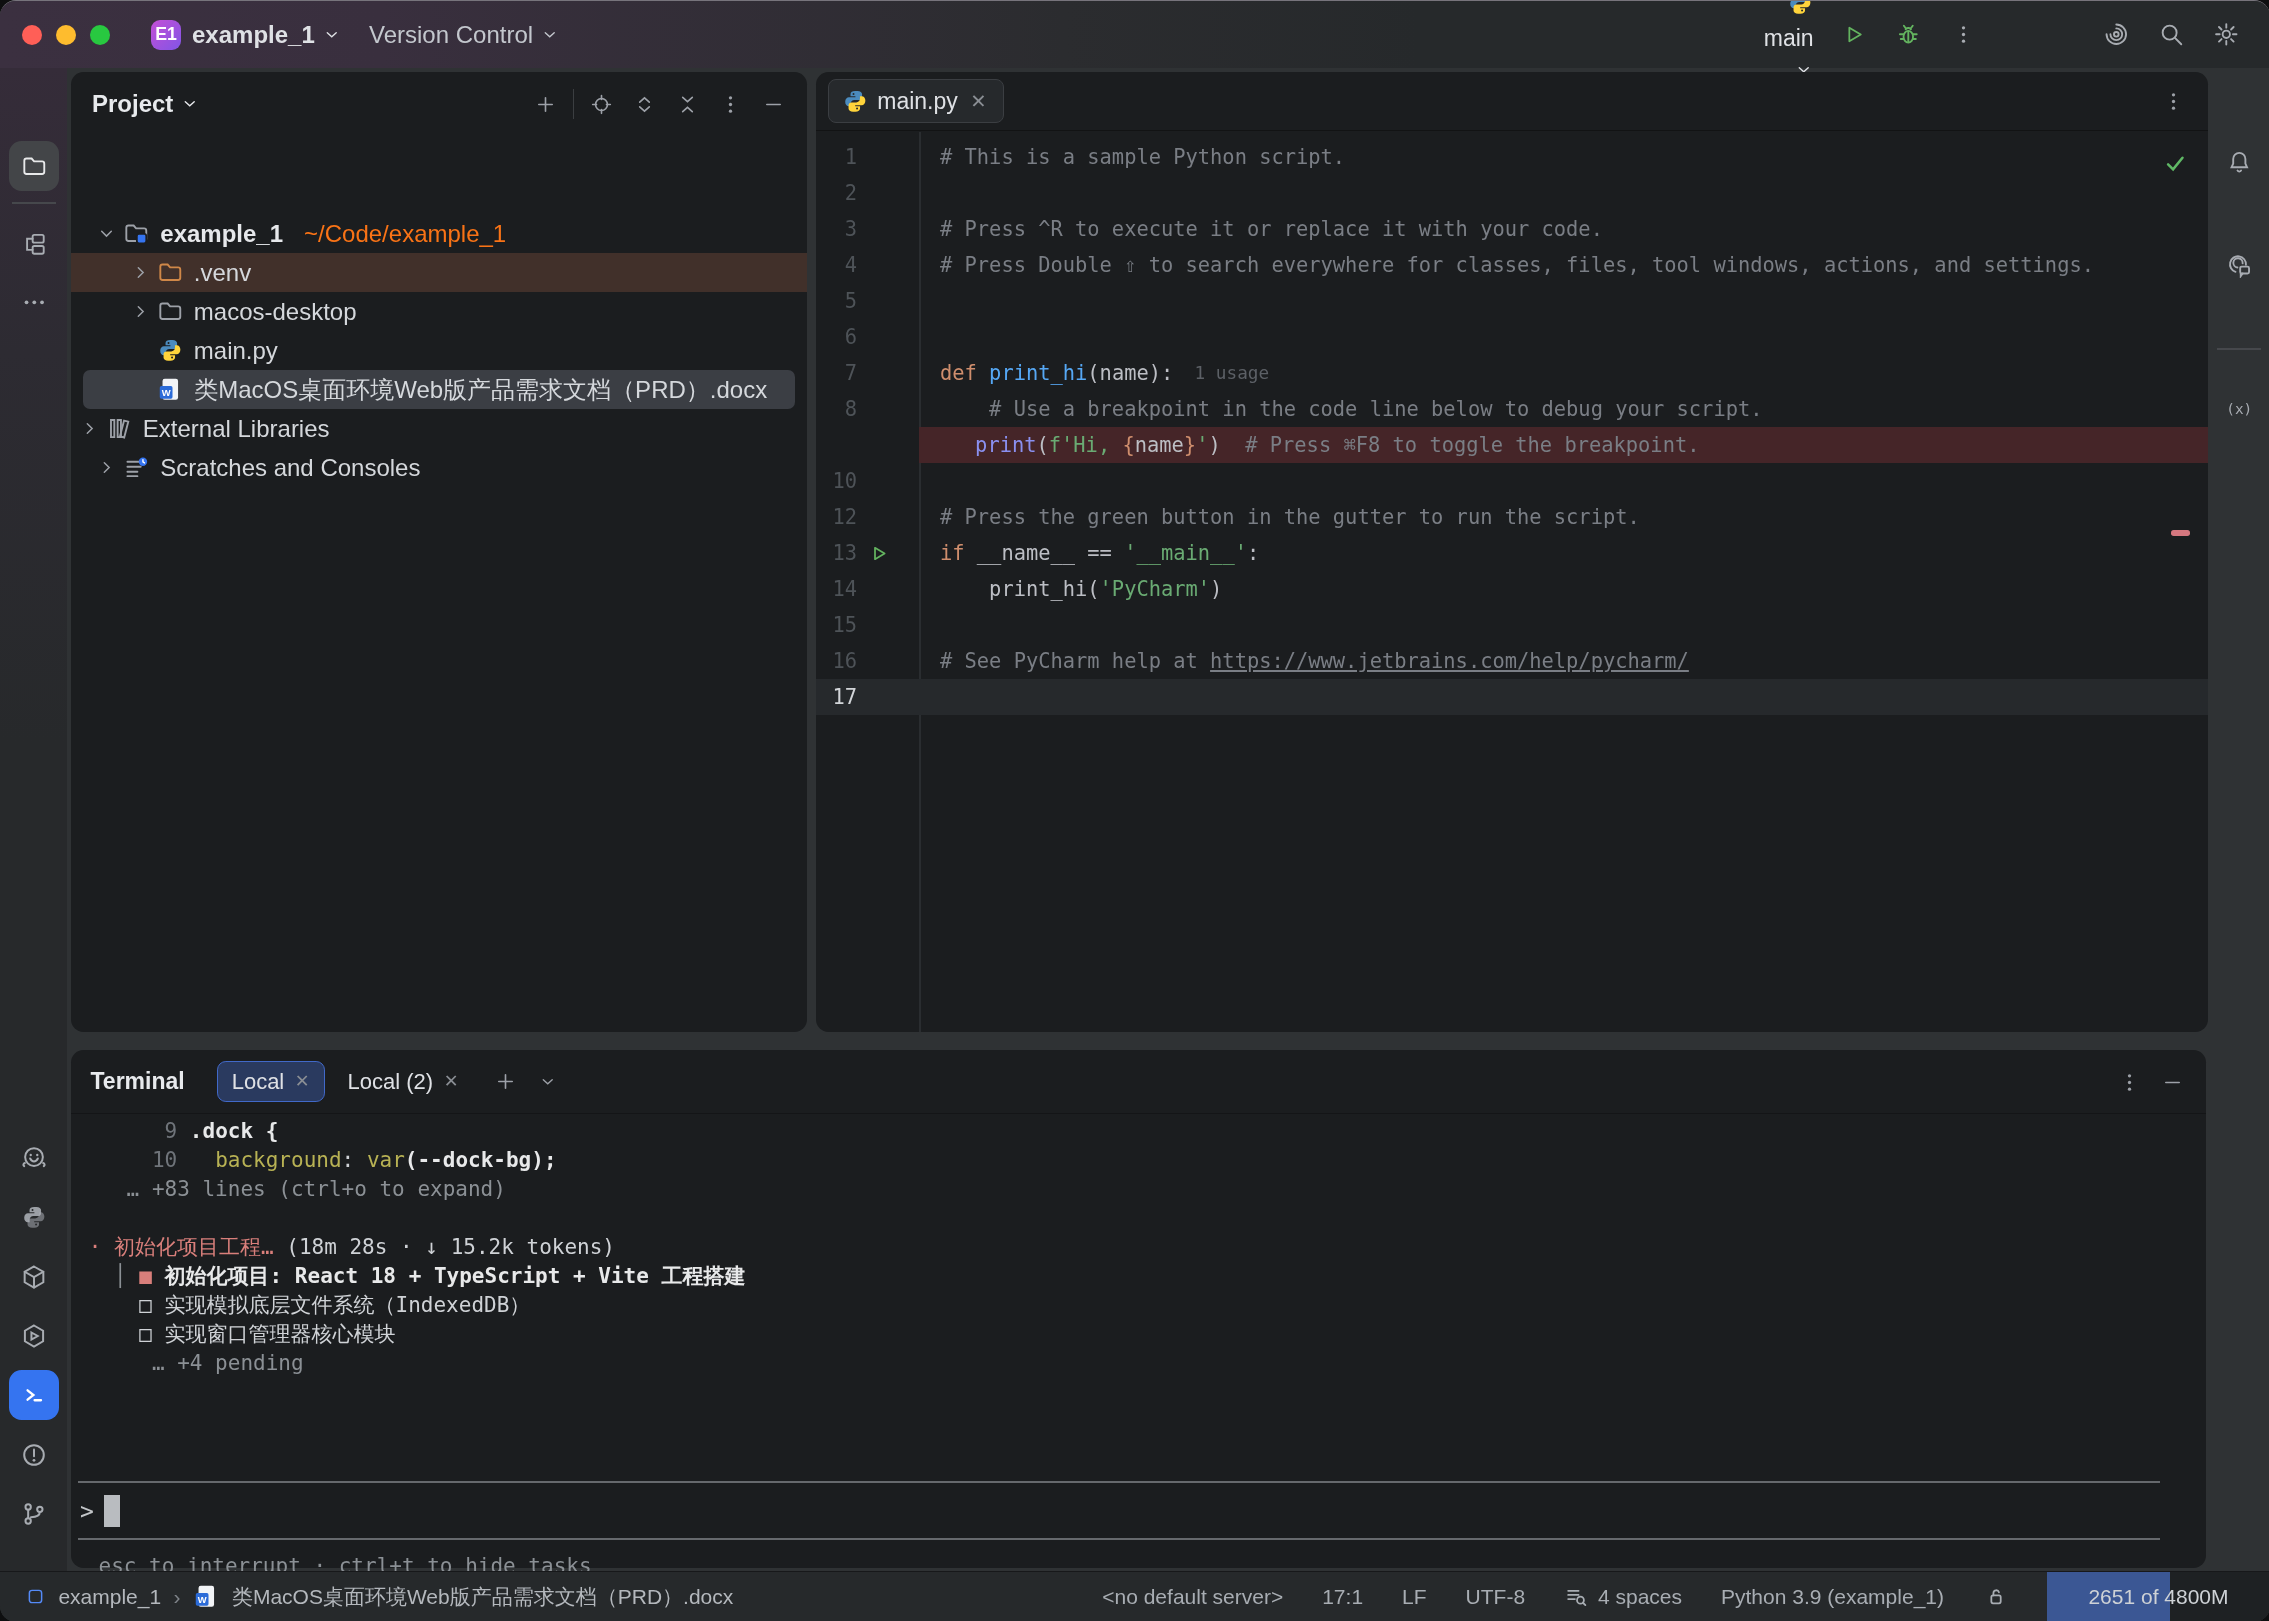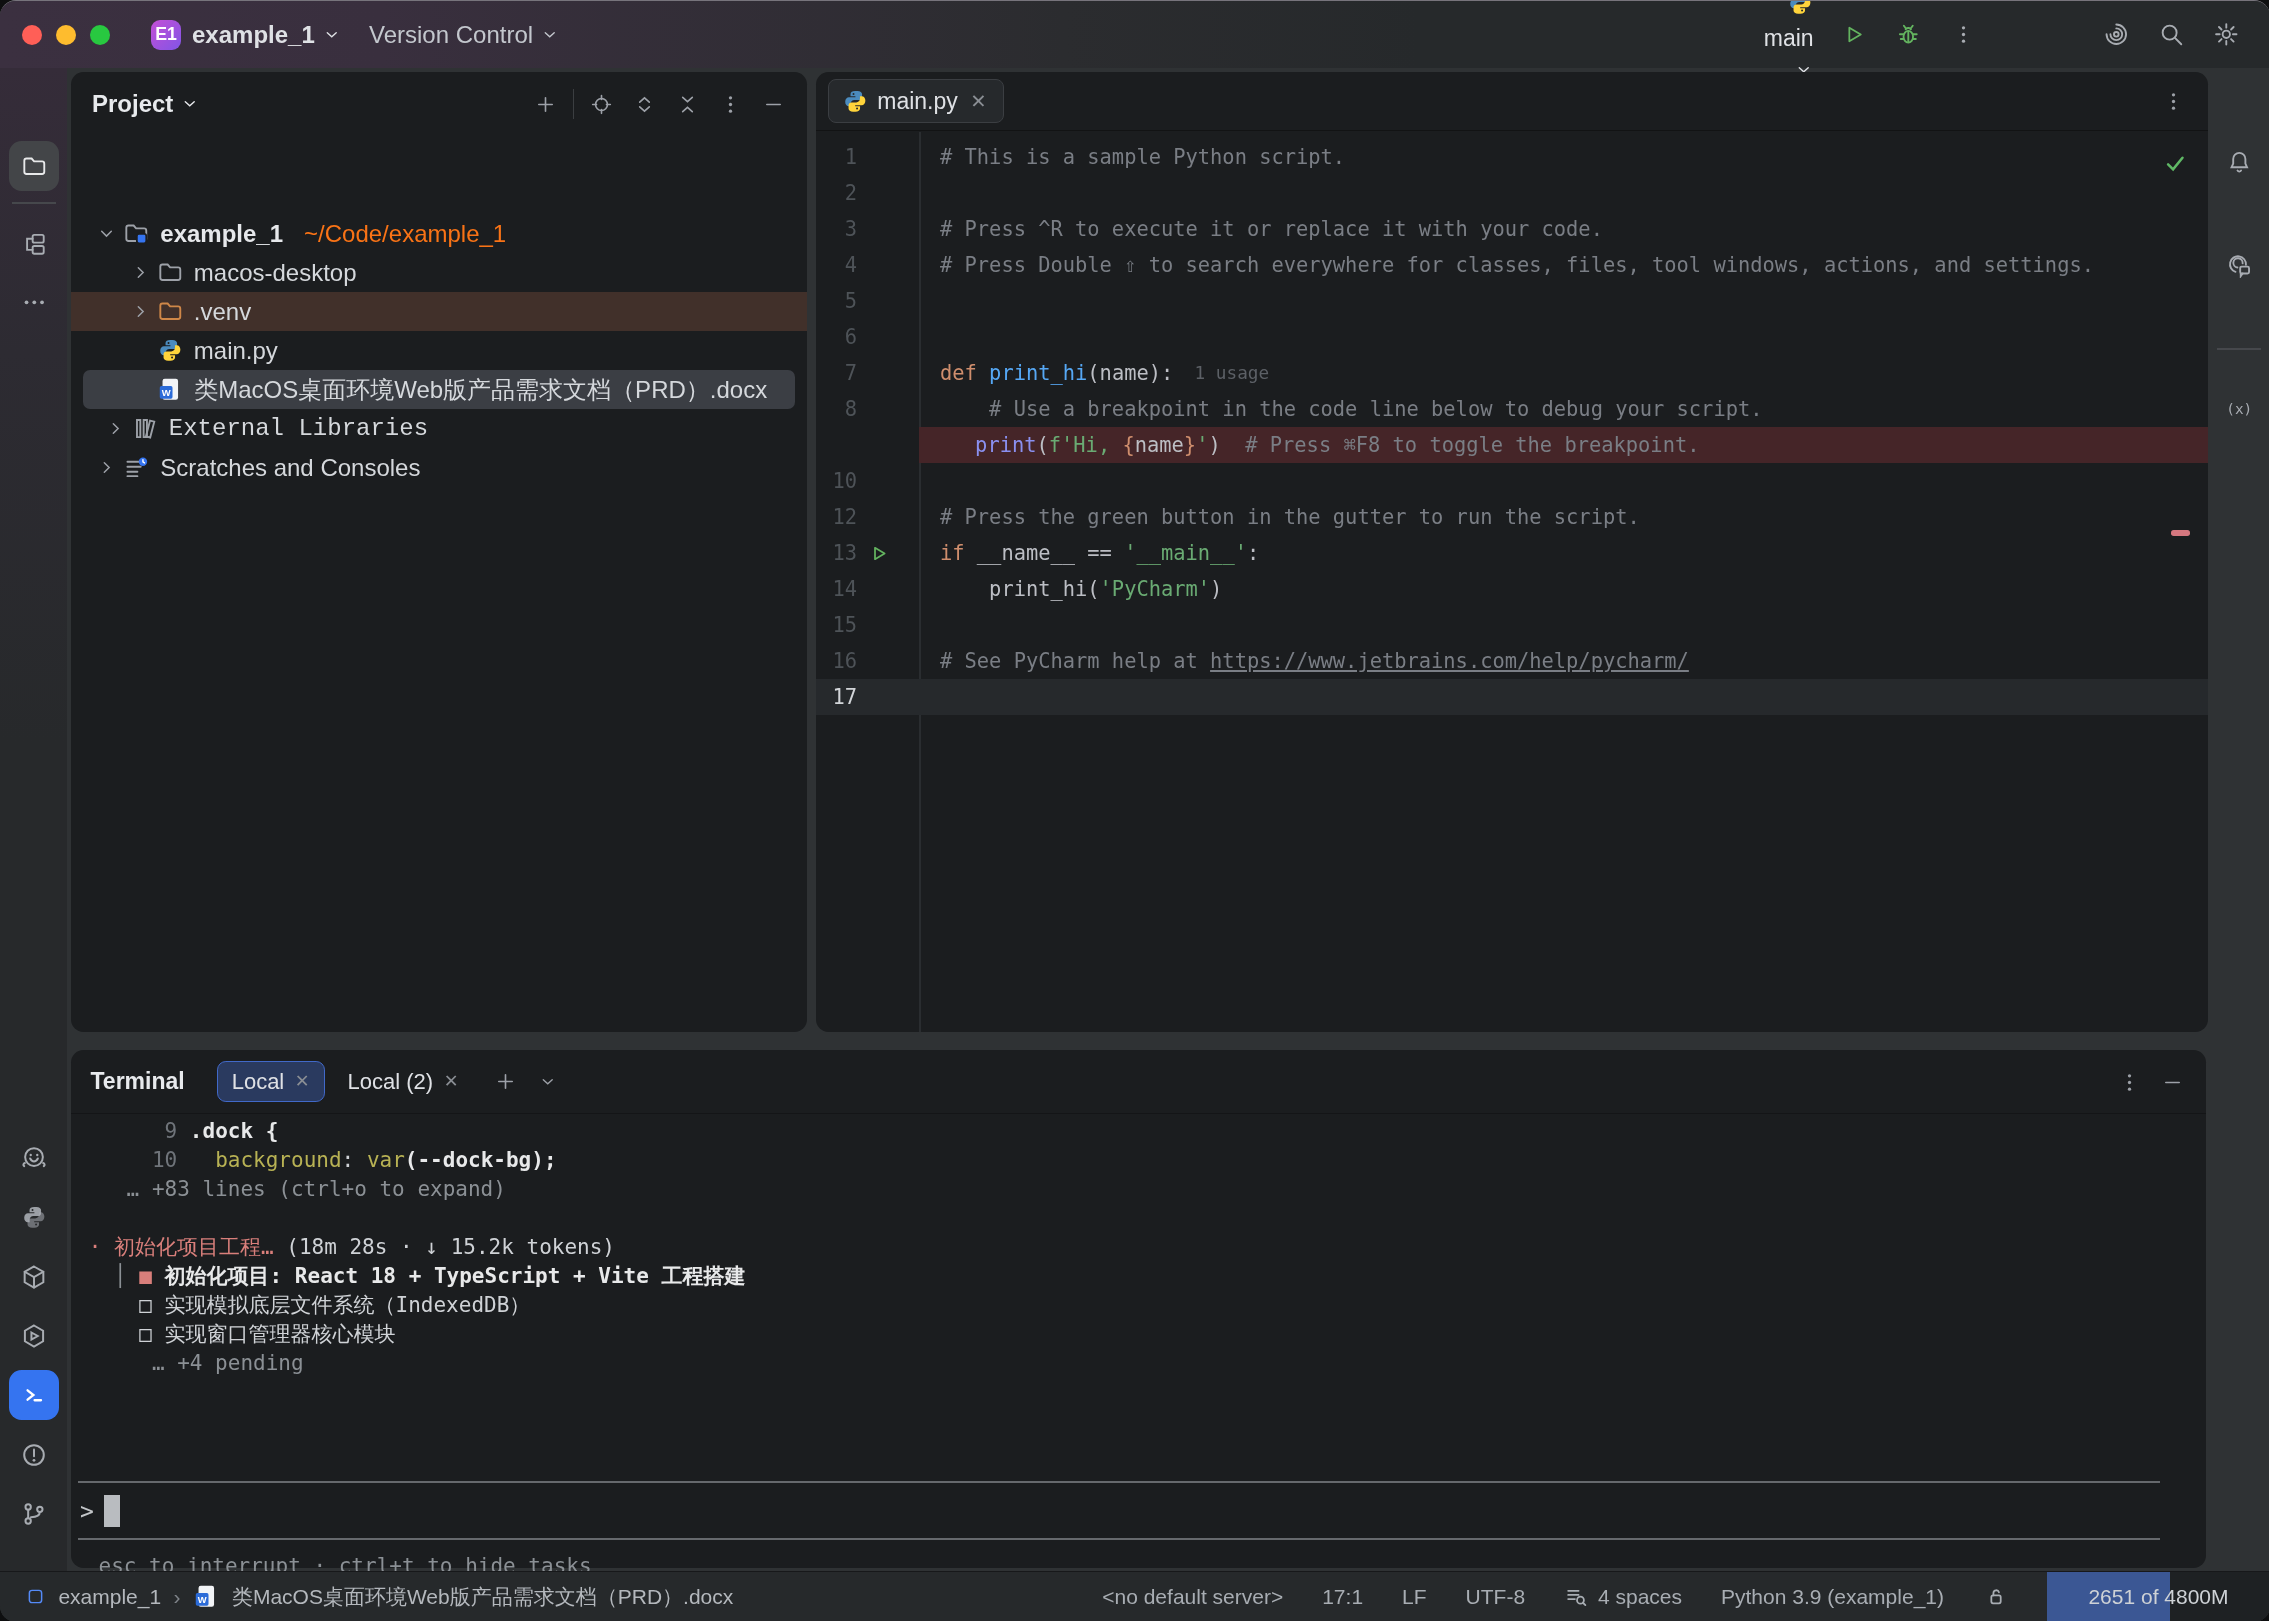--- a/index.html
+++ b/index.html
@@ -342,45 +342,45 @@
           </span>
           <span class="ic" style="color: rgb(157, 161, 168);">
             <svg width="26.6" height="26.6" viewBox="0 0 24 24" fill="none" stroke="currentColor" stroke-width="1.7" stroke-linecap="round">
               <path d="M3 7a2 2 0 0 1 2-2h4.6l2.2 2.6H19a2 2 0 0 1 2 2V17a2 2 0 0 1-2 2H5a2 2 0 0 1-2-2z"></path>
               <rect x="12.5" y="12.5" width="8.5" height="8.5" rx="2" fill="#3574f0" stroke="#1b1d1f" stroke-width="1.6"></rect>
             </svg>
           </span>
           <span class="lbl-bold">example_1</span>
           <span class="lbl-path">~/Code/example_1</span>
         </div>
+        <div class="trow venv-row" style="padding-left: 53px;">
+          <span class="chev">
+            <svg width="21" height="21" viewBox="0 0 24 24" fill="none" stroke="currentColor" stroke-width="1.7" stroke-linecap="round">
+              <path d="M9.5 6.5l5.5 5.5-5.5 5.5"></path>
+            </svg>
+          </span>
+          <span class="ic" style="color: rgb(157, 161, 168);">
+            <svg width="26.6" height="26.6" viewBox="0 0 24 24" fill="none" stroke="currentColor" stroke-width="1.7" stroke-linecap="round">
+              <path d="M3 7a2 2 0 0 1 2-2h4.6l2.2 2.6H19a2 2 0 0 1 2 2V17a2 2 0 0 1-2 2H5a2 2 0 0 1-2-2z" stroke="#cf8748"></path>
+            </svg>
+          </span>
+          <span class="lbl">.venv</span>
+        </div>
         <div class="trow" style="padding-left: 53px;">
           <span class="chev">
             <svg width="21" height="21" viewBox="0 0 24 24" fill="none" stroke="currentColor" stroke-width="1.7" stroke-linecap="round">
               <path d="M9.5 6.5l5.5 5.5-5.5 5.5"></path>
             </svg>
           </span>
           <span class="ic" style="color: rgb(157, 161, 168);">
             <svg width="26.6" height="26.6" viewBox="0 0 24 24" fill="none" stroke="currentColor" stroke-width="1.7" stroke-linecap="round">
               <path d="M3 7a2 2 0 0 1 2-2h4.6l2.2 2.6H19a2 2 0 0 1 2 2V17a2 2 0 0 1-2 2H5a2 2 0 0 1-2-2z"></path>
             </svg>
           </span>
           <span class="lbl">macos-desktop</span>
-        </div>
-        <div class="trow venv-row" style="padding-left: 53px;">
-          <span class="chev">
-            <svg width="21" height="21" viewBox="0 0 24 24" fill="none" stroke="currentColor" stroke-width="1.7" stroke-linecap="round">
-              <path d="M9.5 6.5l5.5 5.5-5.5 5.5"></path>
-            </svg>
-          </span>
-          <span class="ic" style="color: rgb(157, 161, 168);">
-            <svg width="26.6" height="26.6" viewBox="0 0 24 24" fill="none" stroke="currentColor" stroke-width="1.7" stroke-linecap="round">
-              <path d="M3 7a2 2 0 0 1 2-2h4.6l2.2 2.6H19a2 2 0 0 1 2 2V17a2 2 0 0 1-2 2H5a2 2 0 0 1-2-2z" stroke="#cf8748"></path>
-            </svg>
-          </span>
-          <span class="lbl">.venv</span>
         </div>
         <div class="trow" style="padding-left: 53px;">
           <span class="chev"></span>
           <span class="ic" style="color: rgb(157, 161, 168);">
             <svg width="26.6" height="26.6" viewBox="0 0 24 24" fill="none" stroke="currentColor" stroke-width="1.7" stroke-linecap="round">
               <path fill="#4b8bbe" stroke="none" d="M11.9 2.6c-2.6 0-4.2 1.1-4.2 2.9v2h4.4v.9H6.3c-1.8 0-3.4 1.5-3.4 4s1.4 4.1 3.2 4.1h1.7v-2.3c0-1.8 1.5-3.3 3.4-3.3h4.3c1.5 0 2.6-1.1 2.6-2.6V5.5c0-1.7-1.6-2.9-4.1-2.9zm-1.5 1.9a.9.9 0 1 1 0 1.8.9.9 0 0 1 0-1.8z"></path>
               <path fill="#ffd43b" stroke="none" d="M12.1 21.4c2.6 0 4.2-1.1 4.2-2.9v-2h-4.4v-.9h5.8c1.8 0 3.4-1.5 3.4-4s-1.4-4.1-3.2-4.1h-1.7v2.3c0 1.8-1.5 3.3-3.4 3.3H8.5c-1.5 0-2.6 1.1-2.6 2.6v2.8c0 1.7 1.6 2.9 4.1 2.9zm1.5-1.9a.9.9 0 1 1 0-1.8.9.9 0 0 1 0 1.8z"></path>
             </svg>
           </span>
           <span class="lbl">main.py</span>
@@ -389,21 +389,21 @@
           <span class="chev"></span>
           <span class="ic" style="color: rgb(157, 161, 168);">
             <svg width="26.6" height="26.6" viewBox="0 0 24 24" fill="none" stroke="currentColor" stroke-width="1.7" stroke-linecap="round" style="font-size:27px">
               <rect x="5" y="2.5" width="14" height="19" rx="2" fill="#f2f4f7" stroke="none"></rect>
               <rect x="2.5" y="9" width="11.5" height="11.5" rx="1.5" fill="#2b6bd8" stroke="none"></rect>
               <text x="8.2" y="18" text-anchor="middle" font-size="8.5" font-weight="bold" fill="#fff" stroke="none" font-family="Liberation Sans,sans-serif">W</text>
             </svg>
           </span>
           <span class="lbl">类MacOS桌面环境Web版产品需求文档（PRD）.docx</span>
         </div>
-        <div class="trow" style="padding-left: 28px; font-family: Liberation Mono, monospace;">
+        <div class="trow" style="padding-left: 2px;">
           <span class="chev">
             <svg width="21" height="21" viewBox="0 0 24 24" fill="none" stroke="currentColor" stroke-width="1.7" stroke-linecap="round">
               <path d="M9.5 6.5l5.5 5.5-5.5 5.5"></path>
             </svg>
           </span>
           <span class="ic" style="color: rgb(157, 161, 168);">
             <svg width="26.6" height="26.6" viewBox="0 0 24 24" fill="none" stroke="currentColor" stroke-width="1.7" stroke-linecap="round">
               <path d="M4.5 20V4.5h3V20zM10.5 20V4.5h3V20z"></path>
               <path d="M16.3 5l3.8 1-3.7 14.3-3.8-1z"></path>
             </svg>

